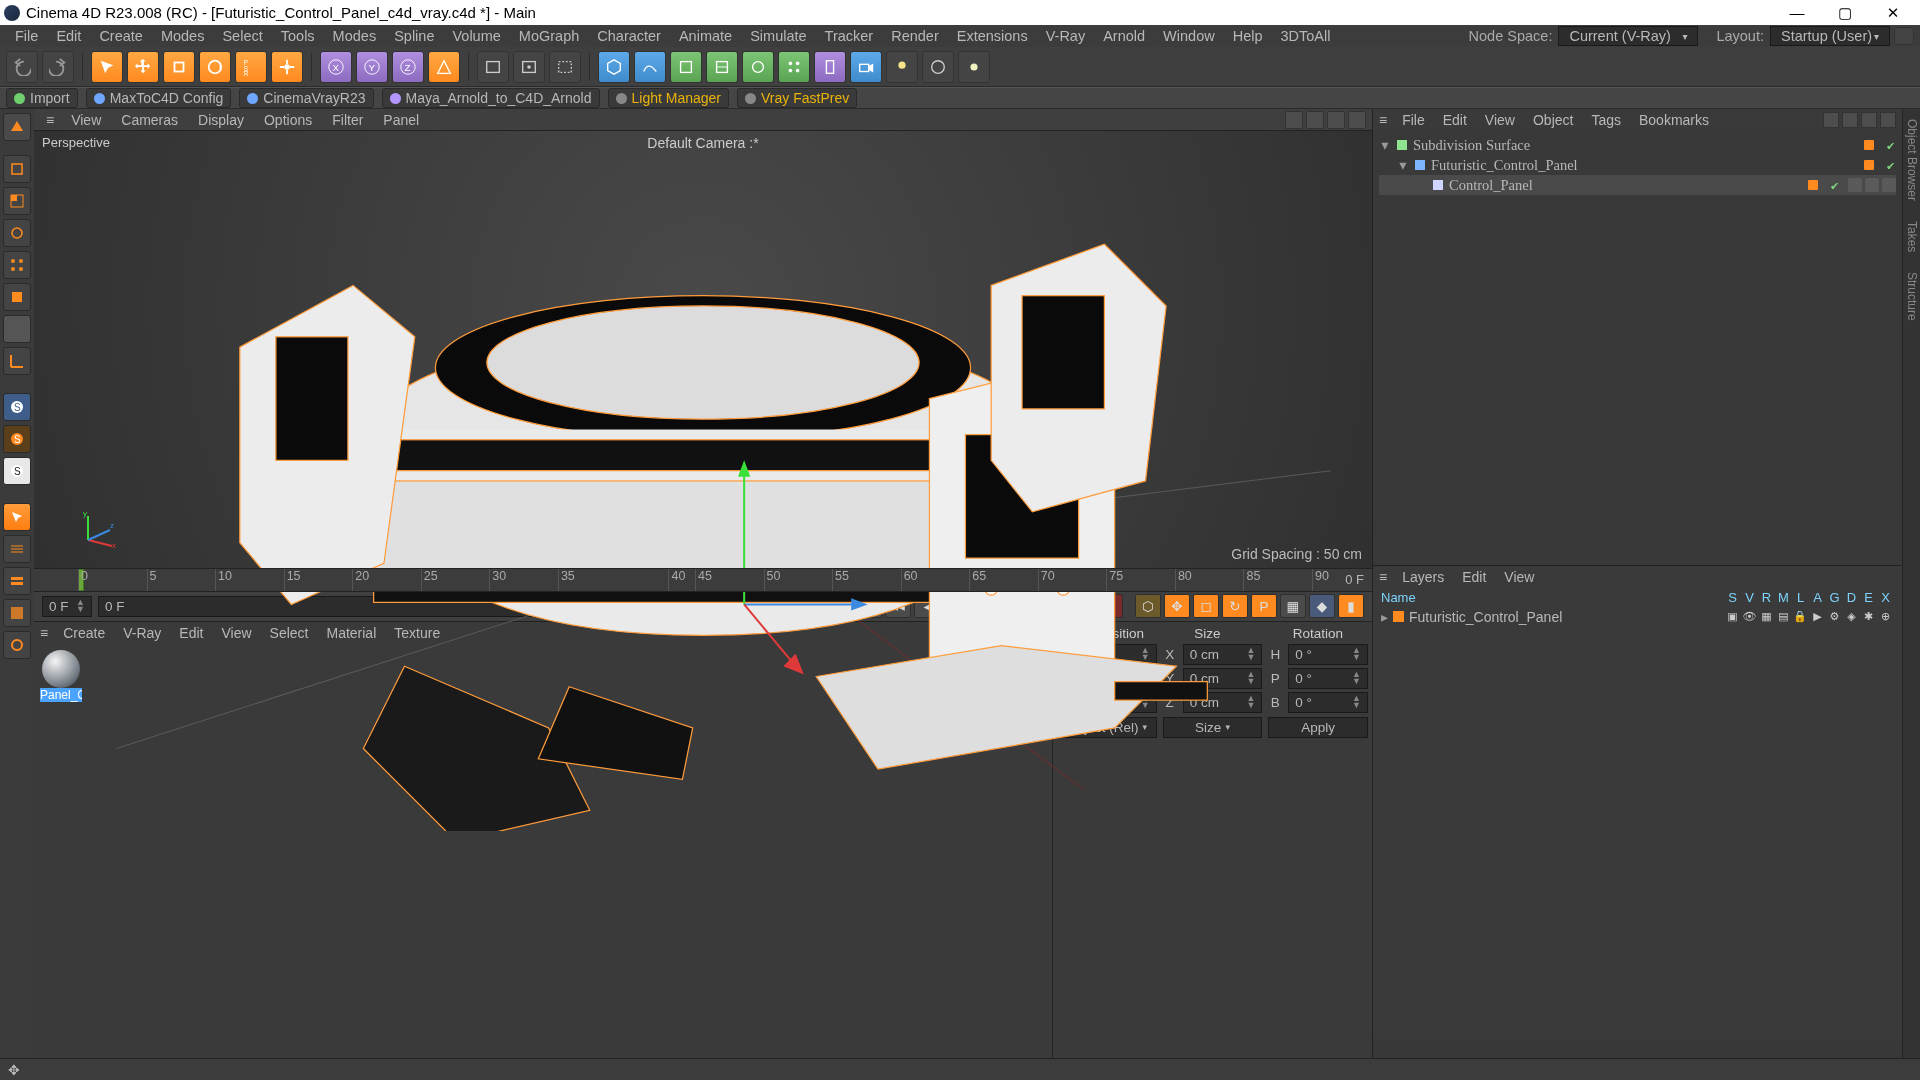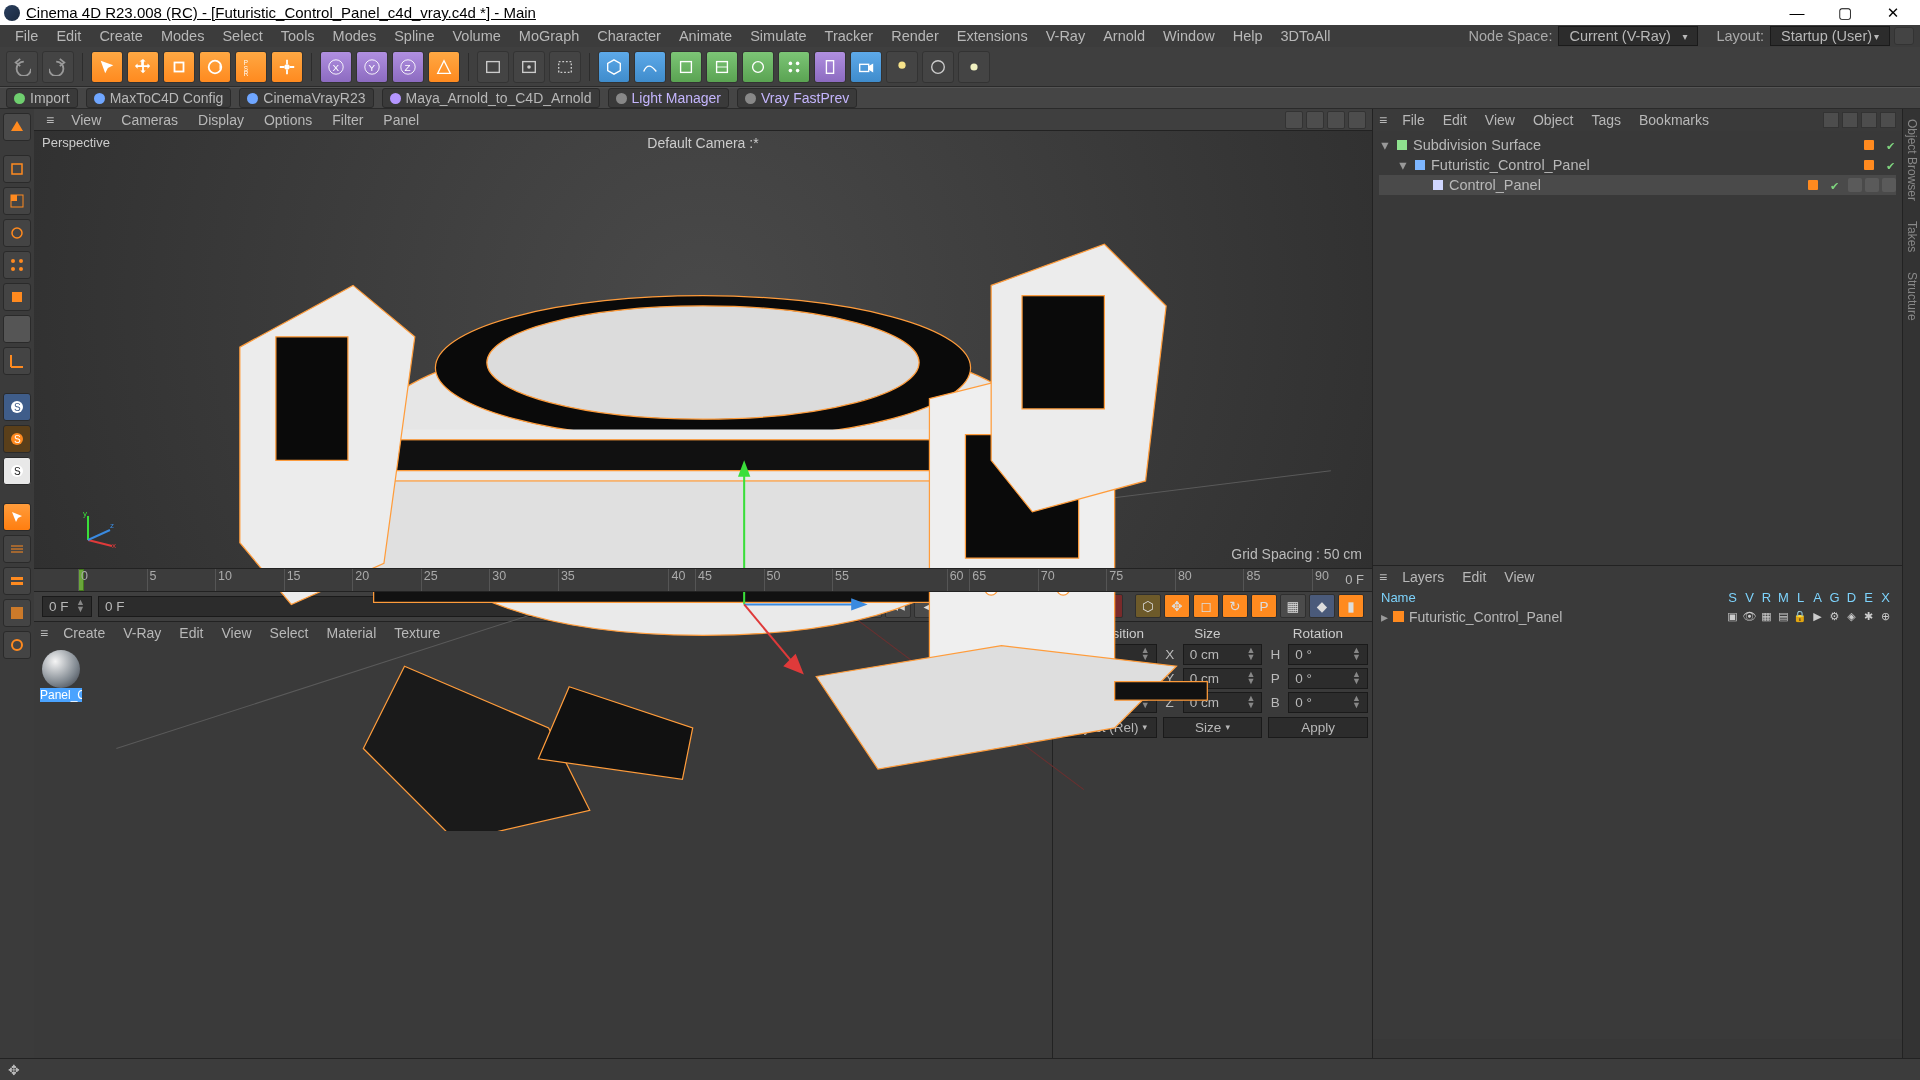--- a/index.html
+++ b/index.html
@@ -1,21 +1,21 @@
 <!DOCTYPE html>
 <html><head>
 <meta charset="utf-8">
 <style>
 * { margin: 0; padding: 0; box-sizing: border-box; font-family: "Segoe UI", Tahoma, sans-serif; user-select: none; }
 html, body { width: 1920px; height: 1080px; overflow: hidden; background: #383838; color: #b8b8b8; font-size: 14.5px; }
 
 
 .titlebar { height: 25px; background: #ffffff; color: #000; display: flex; align-items: center; padding: 0 4px; font-size: 15px; }
 .titlebar .icon { width: 16px; height: 16px; background: linear-gradient(135deg,#2a3f5f,#1a2a3f); border-radius: 50%; margin-right: 6px; }
-.titlebar .title { flex: 1; text-decoration: underline; }
+.titlebar .title { flex: 1; }
 .titlebar .winbtns { display: flex; gap: 2px; }
 .titlebar .winbtn { width: 46px; height: 23px; display: flex; align-items: center; justify-content: center; font-size: 15px; }
 
 
 .menubar { height: 22px; background: #3c3c3c; display: flex; align-items: center; padding: 0 6px; font-size: 14.5px; }
 .menubar .menuitem { padding: 0 9px; cursor: pointer; }
 .menubar .spacer { flex: 1; }
 .menubar .lbl { color: #aaa; margin-right: 6px; }
 .menubar .drop { background: #2c2c2c; border: 1px solid #1a1a1a; padding: 1px 10px; min-width: 140px; display: inline-flex; align-items: center; }
 .menubar .drop .cv { flex: 1; }
@@ -27,21 +27,21 @@
 .tbtn.orange { background: linear-gradient(#ffa843,#ff8a1f); }
 .tbtn.green  { background: linear-gradient(#7cc576,#5aa352); }
 .tbtn.blue   { background: linear-gradient(#5da9e9,#3f8ccc); }
 .tbtn.purple { background: linear-gradient(#b08fe0,#8c6bc0); }
 .tbtn.dark   { background: #444; }
 .tglyph { width: 18px; height: 18px; }
 .sep { width: 1px; height: 28px; background: #2c2c2c; margin: 0 4px; }
 
 .subbar { height: 22px; background: #454545; border-top: 1px solid #555; border-bottom: 1px solid #2a2a2a; display: flex; align-items: center; padding: 0 6px; gap: 8px; font-size: 14px; }
 .subbar .pill { background: #3a3a3a; border: 1px solid #2a2a2a; border-radius: 3px; padding: 1px 7px; display: inline-flex; align-items: center; gap: 5px; }
-.subbar .dimmed { color: #c4b5fd; }
+.subbar .dimmed { color: #eab308; }
 .dot { width: 11px; height: 11px; border-radius: 50%; display: inline-block; }
 .dot.gr { background: #6fcf6f; }
 .dot.bl { background: #6fa6ff; }
 .dot.pu { background: #b496ff; }
 .dot.gy { background: #888; }
 
 
 .body { display: flex; height: calc(1080px - 25px - 22px - 40px - 22px - 22px); }
 .lefttools { width: 34px; background: #3b3b3b; display: flex; flex-direction: column; align-items: center; padding-top: 4px; gap: 4px; }
 .ltbtn { width: 28px; height: 28px; border-radius: 3px; border: 1px solid #2a2a2a; display:flex;align-items:center;justify-content:center; }
@@ -96,21 +96,21 @@
 
 .om { flex:1; background:#3a3a3a; display:flex; flex-direction:column;}
 .om .ommenu{height:22px;display:flex;align-items:center; font-size:14px;}
 .om .ommenu .mi{padding:0 9px;}
 .om .omright{margin-left:auto;display:flex;gap:3px; padding-right:6px;}
 .om .omright .ib{width:16px;height:16px;background:#4d4d4d;border:1px solid #333;}
 .om .tree{flex:1; padding:4px 6px; font-size:14.5px; background:#393939;}
 .treeItem{display:flex;align-items:center; height:20px; gap:4px;}
 .treeItem .exp{width:12px;text-align:center;color:#999;}
 .treeItem .ic{width:14px;height:14px;}
-.treeItem .nm{flex:1;}
+.treeItem .nm{flex:1;font-family:Liberation Serif, serif;}
 .treeItem .sw{width:10px;height:10px;background:#ff8a1f;border-radius:1px;}
 .treeItem .ck{width:10px;height:10px;color:#7ed47e;font-size:11px;}
 .treeItem.sel{background:#4a4a4a;}
 .tagicons{display:flex;gap:3px;margin-left:4px;}
 .tagicons .tg{width:14px;height:14px;background:#5a5a5a;border-radius:2px;}
 
 .layers{height:calc(50% - 0px);background:#3a3a3a;border-top:1px solid #222;display:flex;flex-direction:column;}
 .layers .lmenu{height:22px;display:flex;align-items:center;font-size:14px;}
 .layers .lmenu .mi{padding:0 9px;}
 .layers .hdrrow{display:flex;padding:2px 8px;font-size:13px;color:#7dd3fc;}
@@ -530,21 +530,21 @@
           <div class="tick" style="left: 11.1111%;">10</div>
           <div class="tick" style="left: 16.6667%;">15</div>
           <div class="tick" style="left: 22.2222%;">20</div>
           <div class="tick" style="left: 27.7778%;">25</div>
           <div class="tick" style="left: 33.3333%;">30</div>
           <div class="tick" style="left: 38.8889%;">35</div>
           <div class="tick" style="left: 44.4444%; margin-left: 42px;">40</div>
           <div class="tick" style="left: 50%;">45</div>
           <div class="tick" style="left: 55.5556%;">50</div>
           <div class="tick" style="left: 61.1111%;">55</div>
-          <div class="tick" style="left: 66.6667%; margin-left: 46px;">60</div>
+          <div class="tick" style="left: 66.6667%;">60</div>
           <div class="tick" style="left: 72.2222%;">65</div>
           <div class="tick" style="left: 77.7778%;">70</div>
           <div class="tick" style="left: 83.3333%;">75</div>
           <div class="tick" style="left: 88.8889%;">80</div>
           <div class="tick" style="left: 94.4444%;">85</div>
           <div class="tick" style="left: 100%;">90</div>
         </div>
       <div style="position:absolute;right:8px;top:3px;font-size:13px;">0 F</div>
     </div>
 

